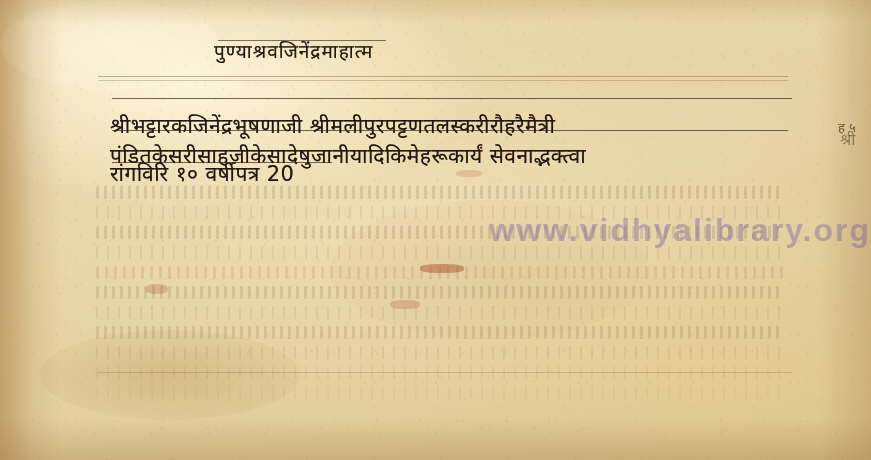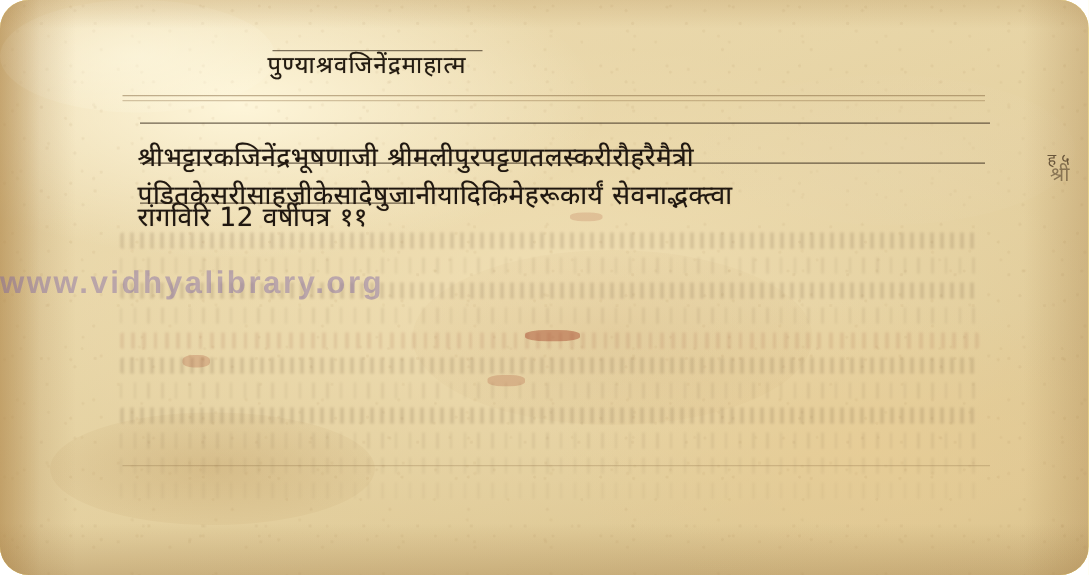--- a/index.html
+++ b/index.html
@@ -9,21 +9,20 @@
   }
   body {
     font-family: "Liberation Serif", serif;
   }
   .page {
     position: relative;
     width: 871px;
     height: 460px;
     overflow: hidden;
     background: #fde047;
-    border-radius: 23px;
   }
   
   .parchment {
     position: absolute;
     inset: 0;
     background:
       radial-gradient(ellipse 55% 45% at 22% 18%, rgba(255,247,220,0.95) 0%, rgba(255,247,220,0) 60%),
       radial-gradient(ellipse 45% 40% at 80% 78%, rgba(232,205,150,0.75) 0%, rgba(232,205,150,0) 65%),
       radial-gradient(ellipse 70% 60% at 50% 50%, rgba(244,226,184,0.6) 0%, rgba(224,198,146,0.25) 70%),
       linear-gradient(160deg, #f3e3bd 0%, #eedfb6 18%, #e9d9ac 42%, #e2cf9e 70%, #d9c28c 100%);
@@ -117,23 +116,23 @@
     background: rgba(166,72,44,0.45);
     border-radius: 40%;
     filter: blur(0.5px);
   }
   
   .watermark {
     position: absolute;
     left: 0;
     right: 0;
     top: 212px;
-    text-align: left;
+    text-align: right;
     font-family: "Liberation Sans", sans-serif;
-    font-size: 25px;
+    font-size: 32px;
     font-weight: bold;
     letter-spacing: 2px;
     color: rgba(118,96,168,0.42);
     user-select: none;
   }
   
   .margin-mark {
     position: absolute;
     font-family: "DejaVu Sans", sans-serif;
     color: rgba(70,52,32,0.78);
@@ -187,21 +186,21 @@
   <div class="frame-line" style="left:98px;top:76px;width:690px;"></div>
   <div class="frame-line thin" style="left:98px;top:80px;width:690px;"></div>
   <div class="frame-line" style="left:98px;top:372px;width:694px;opacity:0.5;"></div>
 
   <div class="main-line ink-dark" style="left:110px;top:95px;margin-top:16px;">श्रीभट्टारकजिनेंद्रभूषणाजी श्रीमलीपुरपट्टणतलस्करीरौहरैमैत्री</div>
   <div class="overbar" style="left:112px;top:98px;width:680px;opacity:0.85;"></div>
 
   <div class="main-line ink-dark" style="left:110px;top:141px;">पंडितकेसरीसाहजीकेसादेषुजानीयादिकिमेहरूकार्यं सेवनाद्भक्त्वा</div>
   <div class="overbar" style="left:112px;top:130px;width:676px;opacity:0.85;"></div>
 
-  <div class="main-line ink-dark" style="left:110px;top:159px;">रांगविरि 12 वर्षीपत्र ११</div>
+  <div class="main-line ink-dark" style="left:110px;top:159px;">रांगविरि १० वर्षीपत्र 20</div>
   <div class="overbar" style="left:112px;top:162px;width:220px;opacity:0.85;"></div>
 
   <div class="ghost-block" style="top:186px;"></div>
   <div class="ghost-block sparse" style="top:206px;"></div>
   <div class="ghost-block" style="top:226px;"></div>
   <div class="ghost-block sparse" style="top:246px;"></div>
   <div class="ghost-block red-tint" style="top:266px;"></div>
   <div class="ghost-block" style="top:286px;"></div>
   <div class="ghost-block sparse" style="top:306px;"></div>
   <div class="ghost-block" style="top:326px;"></div>

